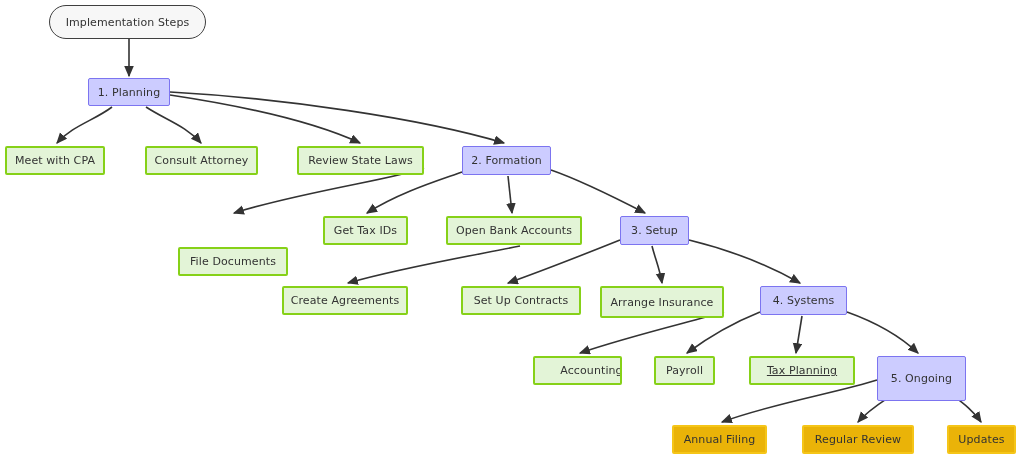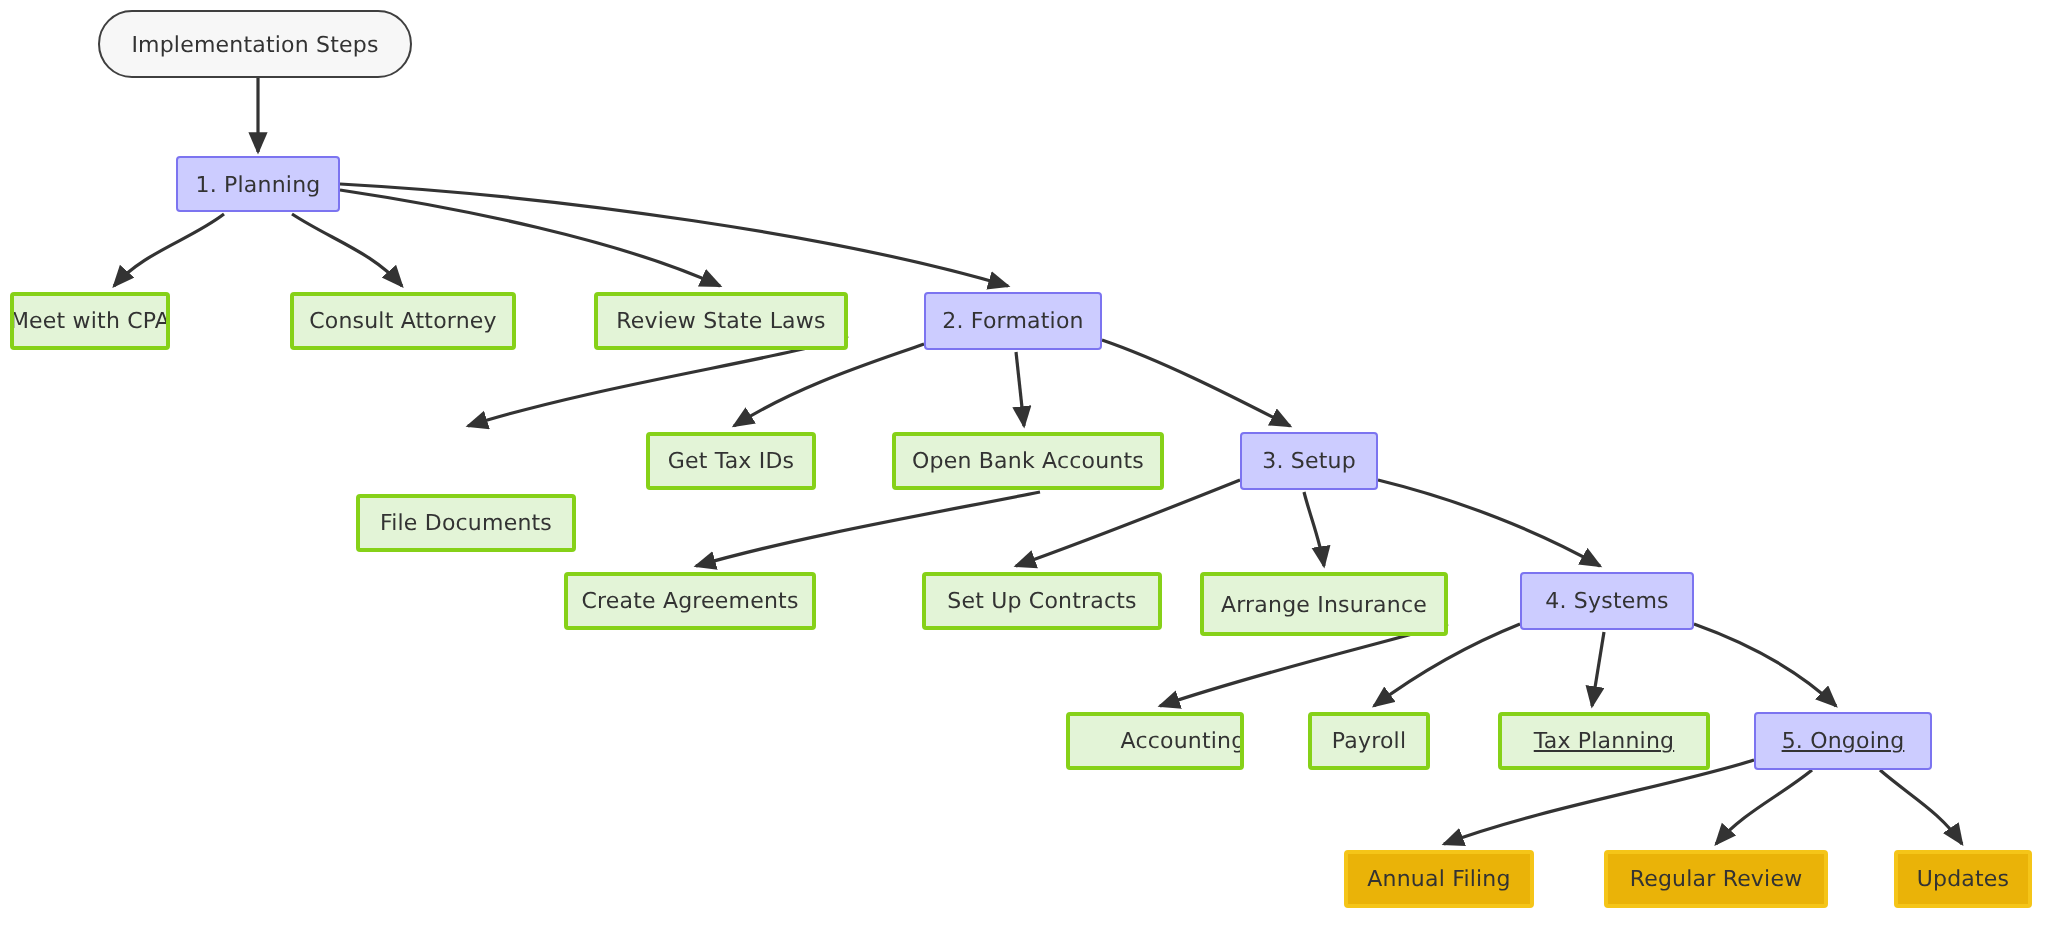--- a/index.html
+++ b/index.html
@@ -103,21 +103,21 @@
       </g>
   </svg>
 
   <div id="nodes-group">
       <div class="node node-root" style="left: 49px; top: 5px; width: 157px; height: 34px;">
         <span class="node-label">Implementation Steps</span>
       </div>
       <div class="node node-phase" style="left: 88px; top: 78px; width: 82px; height: 28px;">
         <span class="node-label">1. Planning</span>
       </div>
-      <div class="node node-task" style="left: 5px; top: 146px; width: 80px; height: 29px;">
+      <div class="node node-task" style="left: 5px; top: 146px; width: 100px; height: 29px;">
         <span class="node-label">Meet with CPA</span>
       </div>
       <div class="node node-task" style="left: 145px; top: 146px; width: 113px; height: 29px;">
         <span class="node-label">Consult Attorney</span>
       </div>
       <div class="node node-task" style="left: 297px; top: 146px; width: 127px; height: 29px;">
         <span class="node-label">Review State Laws</span>
       </div>
       <div class="node node-phase" style="left: 462px; top: 146px; width: 89px; height: 29px;">
         <span class="node-label">2. Formation</span>
@@ -148,21 +148,21 @@
       </div>
       <div class="node node-task" style="left: 533px; top: 356px; width: 89px; height: 29px; padding-left: 28px;">
         <span class="node-label">Accounting</span>
       </div>
       <div class="node node-task" style="left: 654px; top: 356px; width: 61px; height: 29px;">
         <span class="node-label">Payroll</span>
       </div>
       <div class="node node-task" style="left: 749px; top: 356px; width: 106px; height: 29px; text-decoration: underline;">
         <span class="node-label">Tax Planning</span>
       </div>
-      <div class="node node-phase" style="left: 877px; top: 356px; width: 89px; height: 29px; text-decoration: underline;">
+      <div class="node node-phase" style="left: 877px; top: 356px; width: 89px; height: 45px;">
         <span class="node-label">5. Ongoing</span>
       </div>
       <div class="node node-ongoing" style="left: 672px; top: 425px; width: 95px; height: 29px;">
         <span class="node-label">Annual Filing</span>
       </div>
       <div class="node node-ongoing" style="left: 802px; top: 425px; width: 112px; height: 29px;">
         <span class="node-label">Regular Review</span>
       </div>
       <div class="node node-ongoing" style="left: 947px; top: 425px; width: 69px; height: 29px;">
         <span class="node-label">Updates</span>

